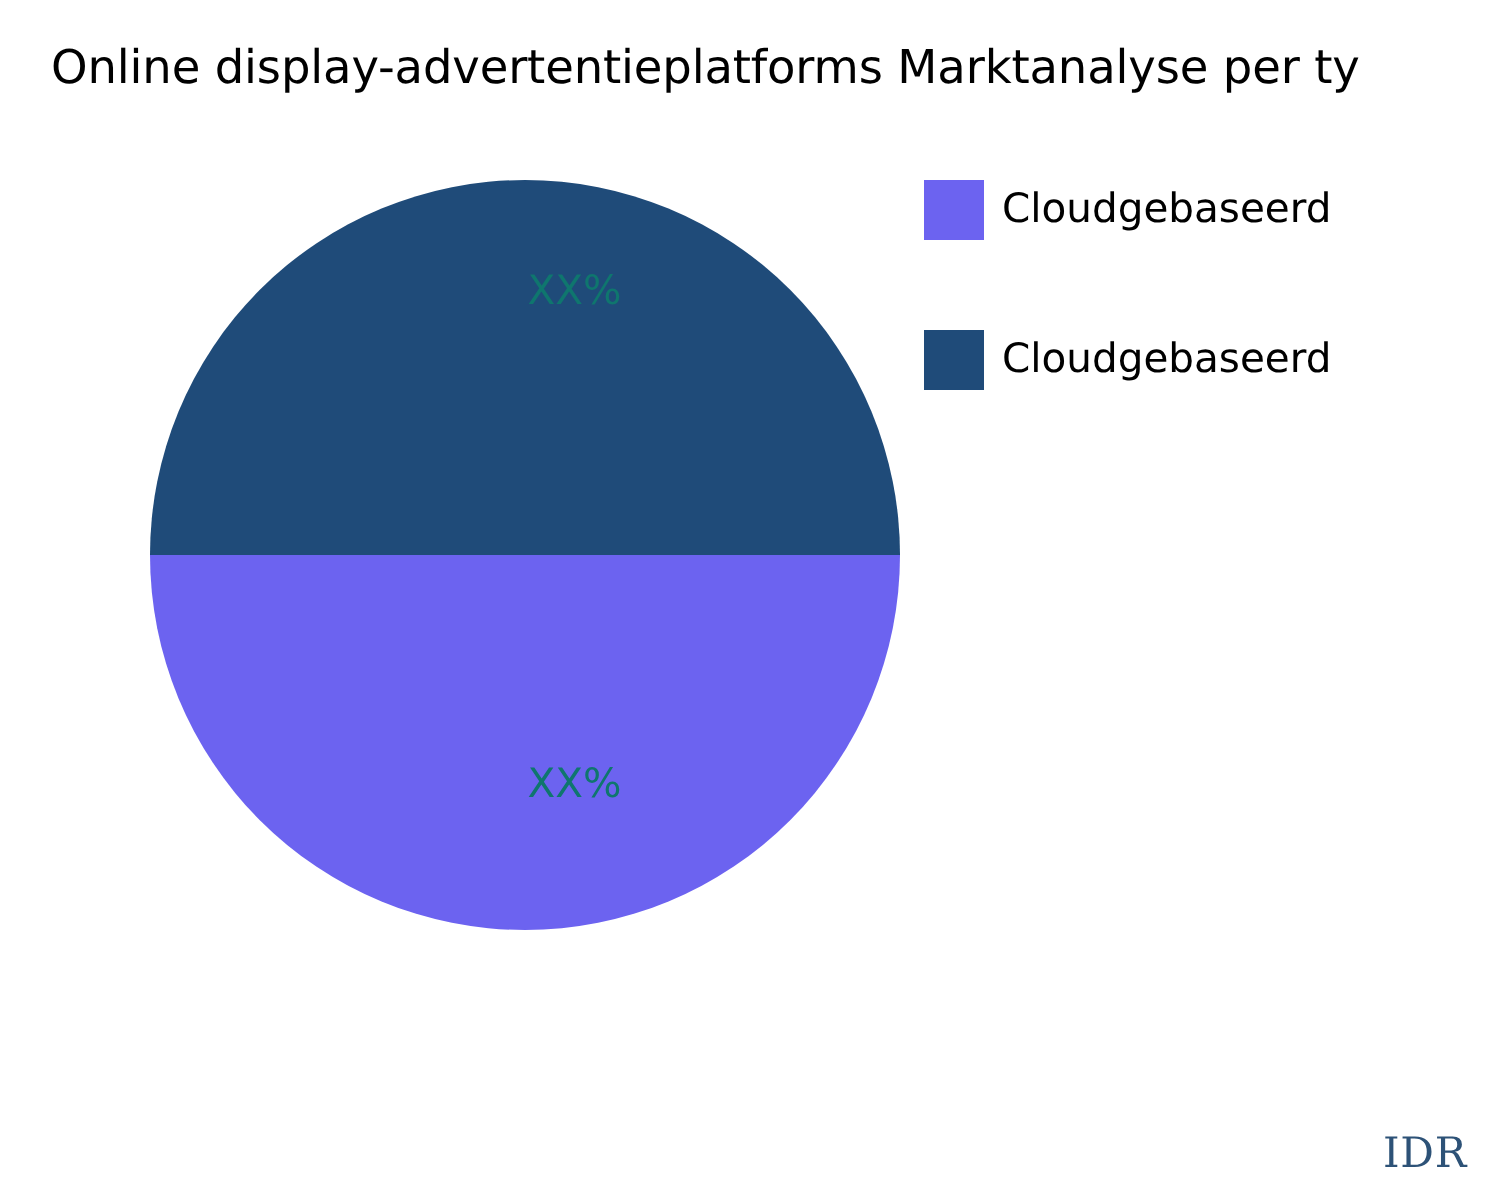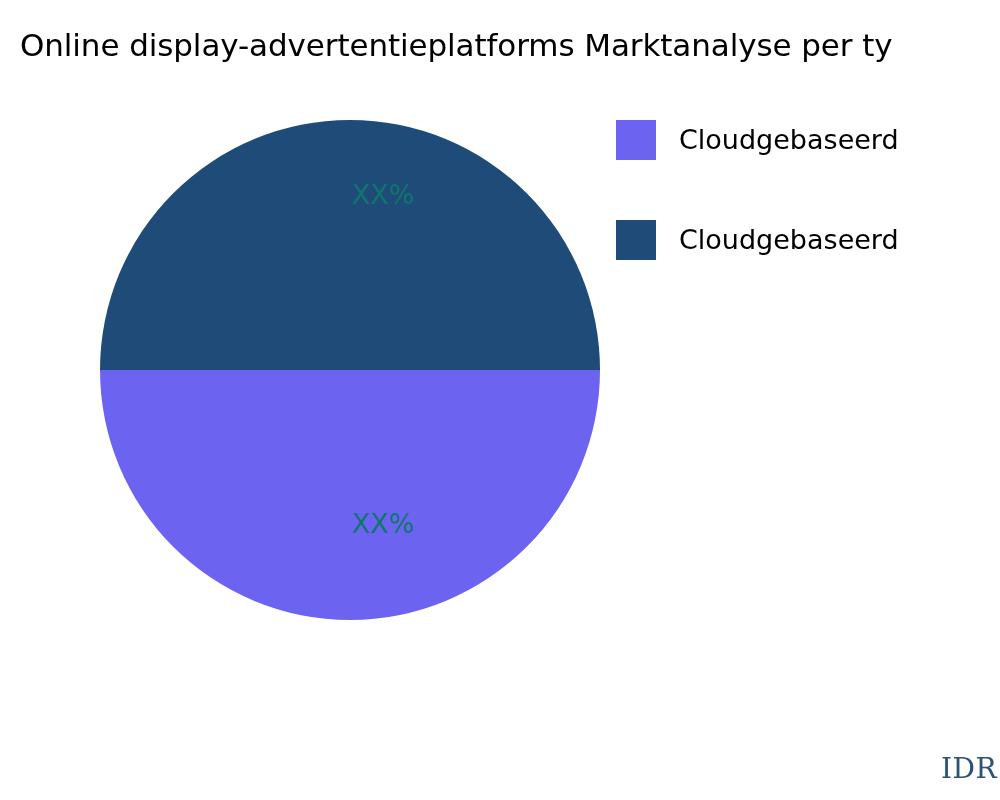--- a/index.html
+++ b/index.html
@@ -13,21 +13,21 @@
   }
   #figure {
     position: relative;
     width: 1000px;
     height: 800px;
     background: #ffffff;
     overflow: hidden;
   }
   #chart-title {
     position: absolute;
-    left: 20px;
+    left: 34px;
     top: 25px;
     font-size: 31px;
     line-height: 40px;
     color: #000000;
     white-space: nowrap;
     font-family: "DejaVu Sans", "Liberation Sans", sans-serif;
     letter-spacing: -0.1px;
   }
   #pie-wrap {
     position: absolute;
@@ -70,39 +70,38 @@
   }
   .legend-swatch {
     position: absolute;
     left: 0;
     top: 0;
     width: 40px;
     height: 40px;
   }
   .legend-label {
     position: absolute;
-    left: 63px;
+    left: 52px;
     top: 0px;
     height: 40px;
     line-height: 40px;
     font-size: 27px;
     color: #000000;
     white-space: nowrap;
     font-family: "DejaVu Sans", "Liberation Sans", sans-serif;
   }
   #watermark {
     position: absolute;
     left: 922px;
     top: 752px;
     font-size: 28px;
     color: #2d5277;
     font-family: "DejaVu Serif", "Liberation Serif", serif;
     white-space: nowrap;
     letter-spacing: 0.5px;
-    margin-left: 19px;
   }
 </style>
 </head>
 <body>
 
 <div id="figure">
 
   <div id="chart-title">Online display-advertentieplatforms Marktanalyse per ty</div>
 
   <div id="pie-wrap">

